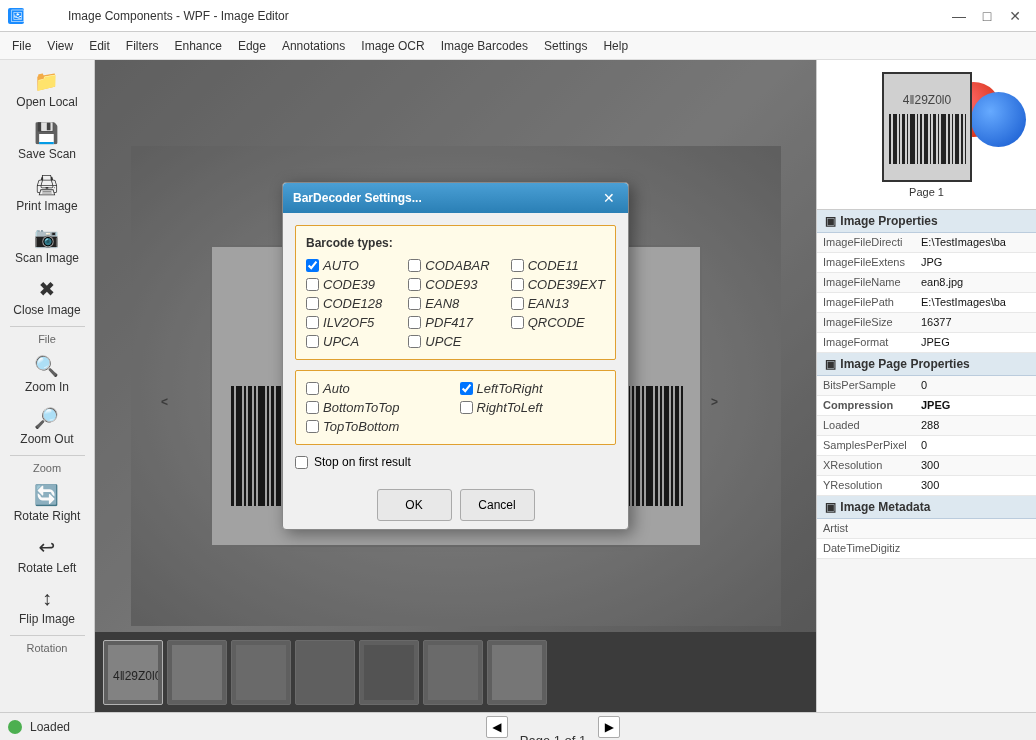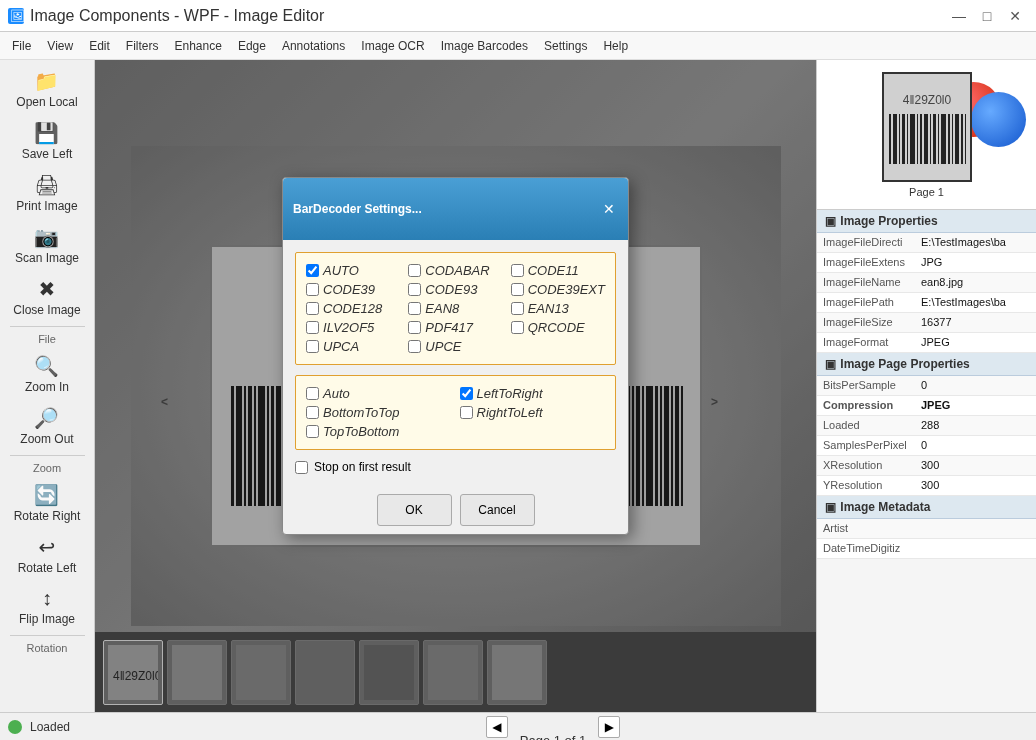--- a/index.html
+++ b/index.html
@@ -4,21 +4,21 @@
   <style>
     * { box-sizing: border-box; margin: 0; padding: 0; font-family: 'Segoe UI', Arial, sans-serif; font-size: 12px; }
     body { width: 1036px; height: 740px; overflow: hidden; background: #f0f0f0; display: flex; flex-direction: column; }
 
     
     .title-bar {
       height: 32px; background: #fff; display: flex; align-items: center;
       padding: 0 8px; border-bottom: 1px solid #ccc; user-select: none;
     }
     .title-bar-icon { width: 16px; height: 16px; margin-right: 6px; }
-    .title-bar-title { flex: 1; font-size: 16px; color: #333; }
+    .title-bar-title { flex: 1; font-size: 12px; color: #333; margin-left: 38px; }
     .title-bar-controls { display: flex; gap: 2px; }
     .title-bar-btn {
       width: 26px; height: 20px; border: none; background: transparent;
       cursor: pointer; font-size: 14px; color: #555; display: flex; align-items: center; justify-content: center;
     }
 
     
     .logo-area {
       position: absolute; top: 35px; right: 0; width: 100px; height: 100px;
       display: flex; align-items: center; justify-content: center;
@@ -141,21 +141,21 @@
       position: absolute; top: 0; left: 0; right: 0; bottom: 0;
       background: rgba(0,0,0,0.3); display: flex; align-items: center; justify-content: center;
       z-index: 100;
     }
     .modal {
       background: #f0f0f0; border: 1px solid #888; border-radius: 4px;
       box-shadow: 4px 4px 16px rgba(0,0,0,0.4); min-width: 340px;
     }
     .modal-title-bar {
       background: linear-gradient(to bottom, #4a9fd5, #2a7fb5);
-      color: white; padding: 22px 10px; display: flex; align-items: center;
+      color: white; padding: 6px 10px; display: flex; align-items: center;
       justify-content: space-between; border-radius: 4px 4px 0 0;
     }
     .modal-title { font-size: 12px; font-weight: bold; }
     .modal-close {
       width: 18px; height: 18px; background: transparent; border: none;
       color: white; cursor: pointer; font-size: 14px; display: flex;
       align-items: center; justify-content: center;
     }
     .modal-body { padding: 12px; }
     .modal-section {
@@ -241,21 +241,21 @@
 
 <div class="main-layout">
 
   <div class="toolbar">
     <button class="toolbar-btn">
       <span class="toolbar-icon">📁</span>
       <span>Open Local</span>
     </button>
     <button class="toolbar-btn">
       <span class="toolbar-icon">💾</span>
-      <span>Save Left</span>
+      <span>Save Scan</span>
     </button>
     <button class="toolbar-btn">
       <span class="toolbar-icon">🖨</span>
       <span>Print Image</span>
     </button>
     <button class="toolbar-btn">
       <span class="toolbar-icon">📷</span>
       <span>Scan Image</span>
     </button>
     <button class="toolbar-btn">
@@ -437,20 +437,21 @@
 
     <div class="modal-overlay">
       <div class="modal" style="margin-top:-60px;">
         <div class="modal-title-bar">
           <span class="modal-title">BarDecoder Settings...</span>
           <button class="modal-close">✕</button>
         </div>
         <div class="modal-body">
 
           <div class="modal-section">
+            <div class="modal-section-title">Barcode types:</div>
             <div class="checkbox-grid">
               <div class="checkbox-item">
                 <input type="checkbox" id="cb-auto" checked="" style="">
                 <label for="cb-auto">AUTO</label>
               </div>
               <div class="checkbox-item">
                 <input type="checkbox" id="cb-codabar" style="">
                 <label for="cb-codabar">CODABAR</label>
               </div>
               <div class="checkbox-item">

